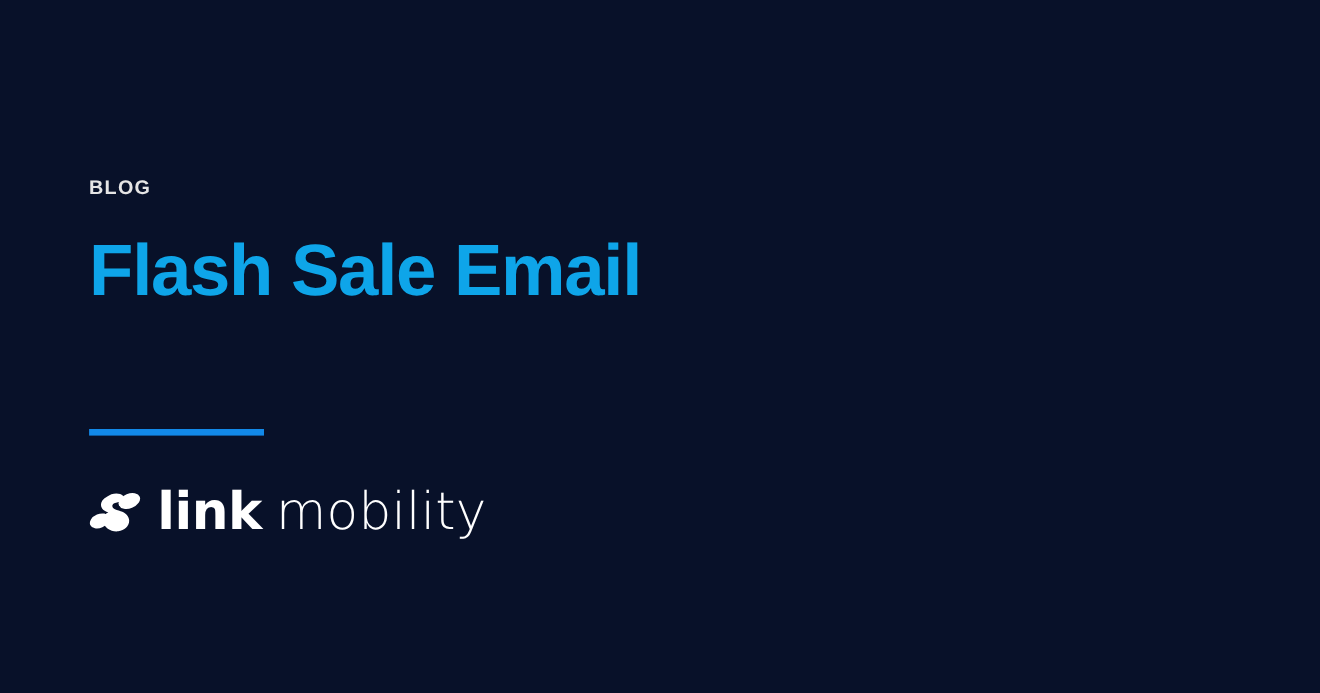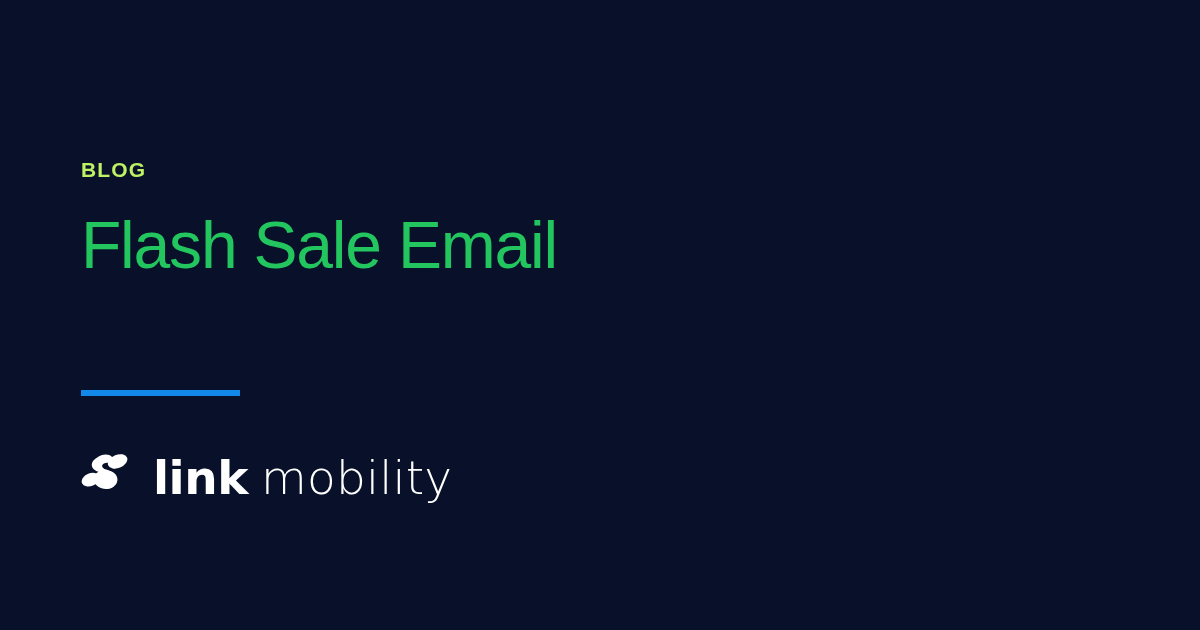--- a/index.html
+++ b/index.html
@@ -27,59 +27,59 @@
   .content {
     position: absolute;
     left: 81px;
     top: 160px;
     width: 820px;
   }
 
   
   .eyebrow {
     font-family: "Liberation Sans", sans-serif;
-    font-size: 21px;
+    font-size: 18px;
     font-weight: 700;
     line-height: 20px;
     letter-spacing: 1.1px;
-    color: #bef264;
+    color: #e5e5e5;
     text-transform: uppercase;
     margin-bottom: 0;
   }
 
   
   .title {
     margin-top: 30px;
     font-family: "Liberation Sans", sans-serif;
     font-size: 66px;
-    font-weight: 400;
+    font-weight: 700;
     line-height: 70px;
     letter-spacing: -1.2px;
-    color: #22c55e;
+    color: #0ea5e9;
     max-width: 700px;
   }
 
   
   .rule-wrap {
     margin-top: 40px;
     height: 6px;
   }
   .rule {
     width: 159px;
     height: 6px;
     background: #1289e8;
     border-radius: 0;
   }
 
   
   .logo {
     margin-top: 46px;
     display: flex;
     align-items: center;
-    gap: 14px;
+    gap: 4px;
   }
   .logo-mark {
     width: 47px;
     height: 45px;
     display: block;
     flex: 0 0 auto;
   }
   .logo-type {
     margin-left: 11px;
     display: flex;
@@ -92,21 +92,20 @@
   .logo-link {
     font-family: "DejaVu Sans", sans-serif;
     font-weight: 700;
     letter-spacing: -0.5px;
   }
   .logo-mobility {
     font-family: "DejaVu Sans", sans-serif;
     font-weight: 100;
     letter-spacing: 0.2px;
     margin-left: 13px;
-    margin-top: 12px;
   }
 </style>
 </head>
 <body>
 
 <div class="card">
 
   <div class="content">
 
     <div class="eyebrow">BLOG</div>

